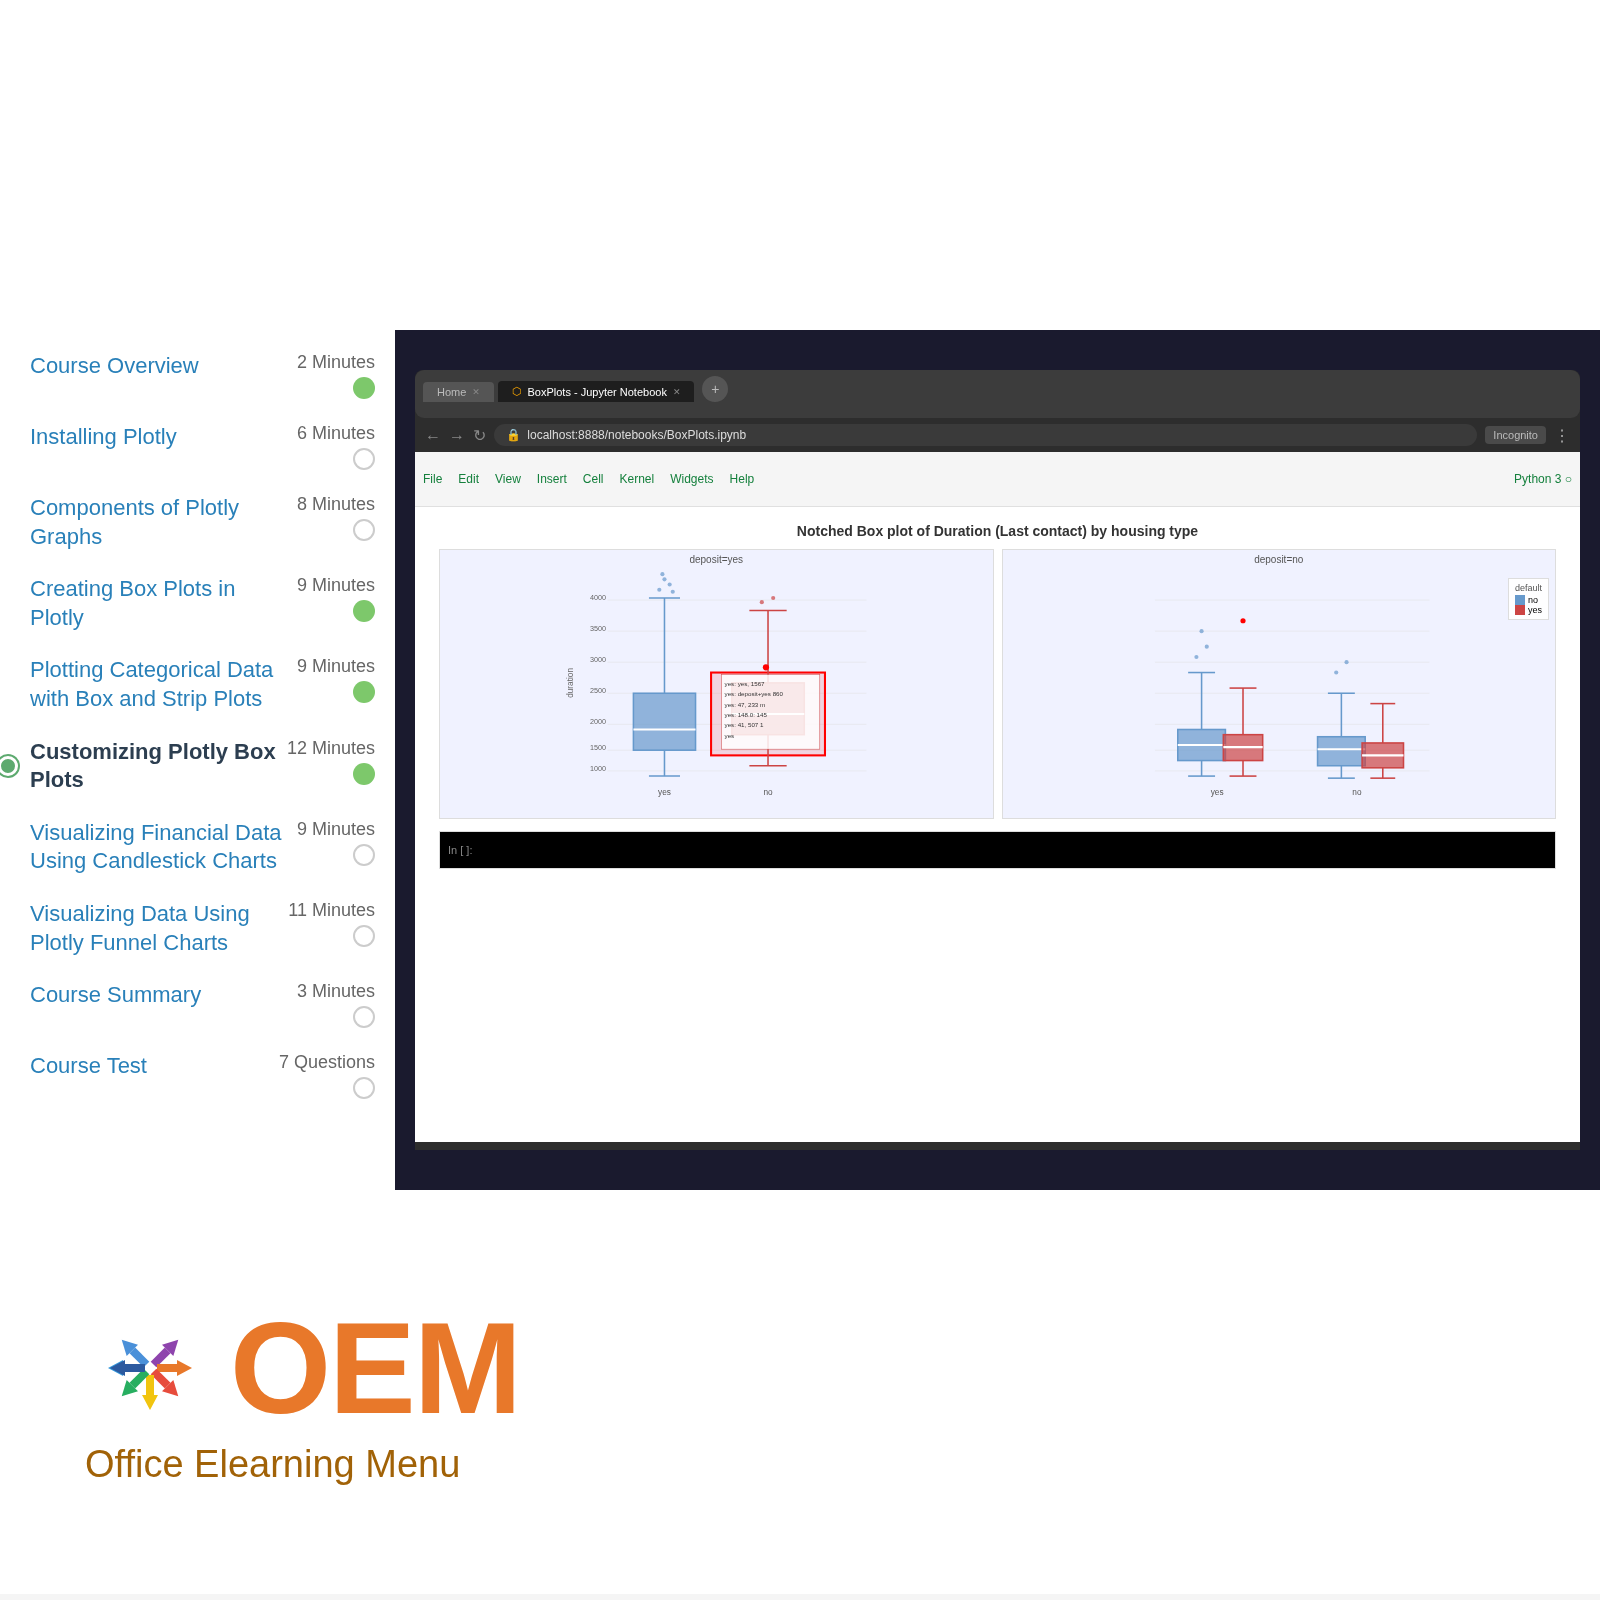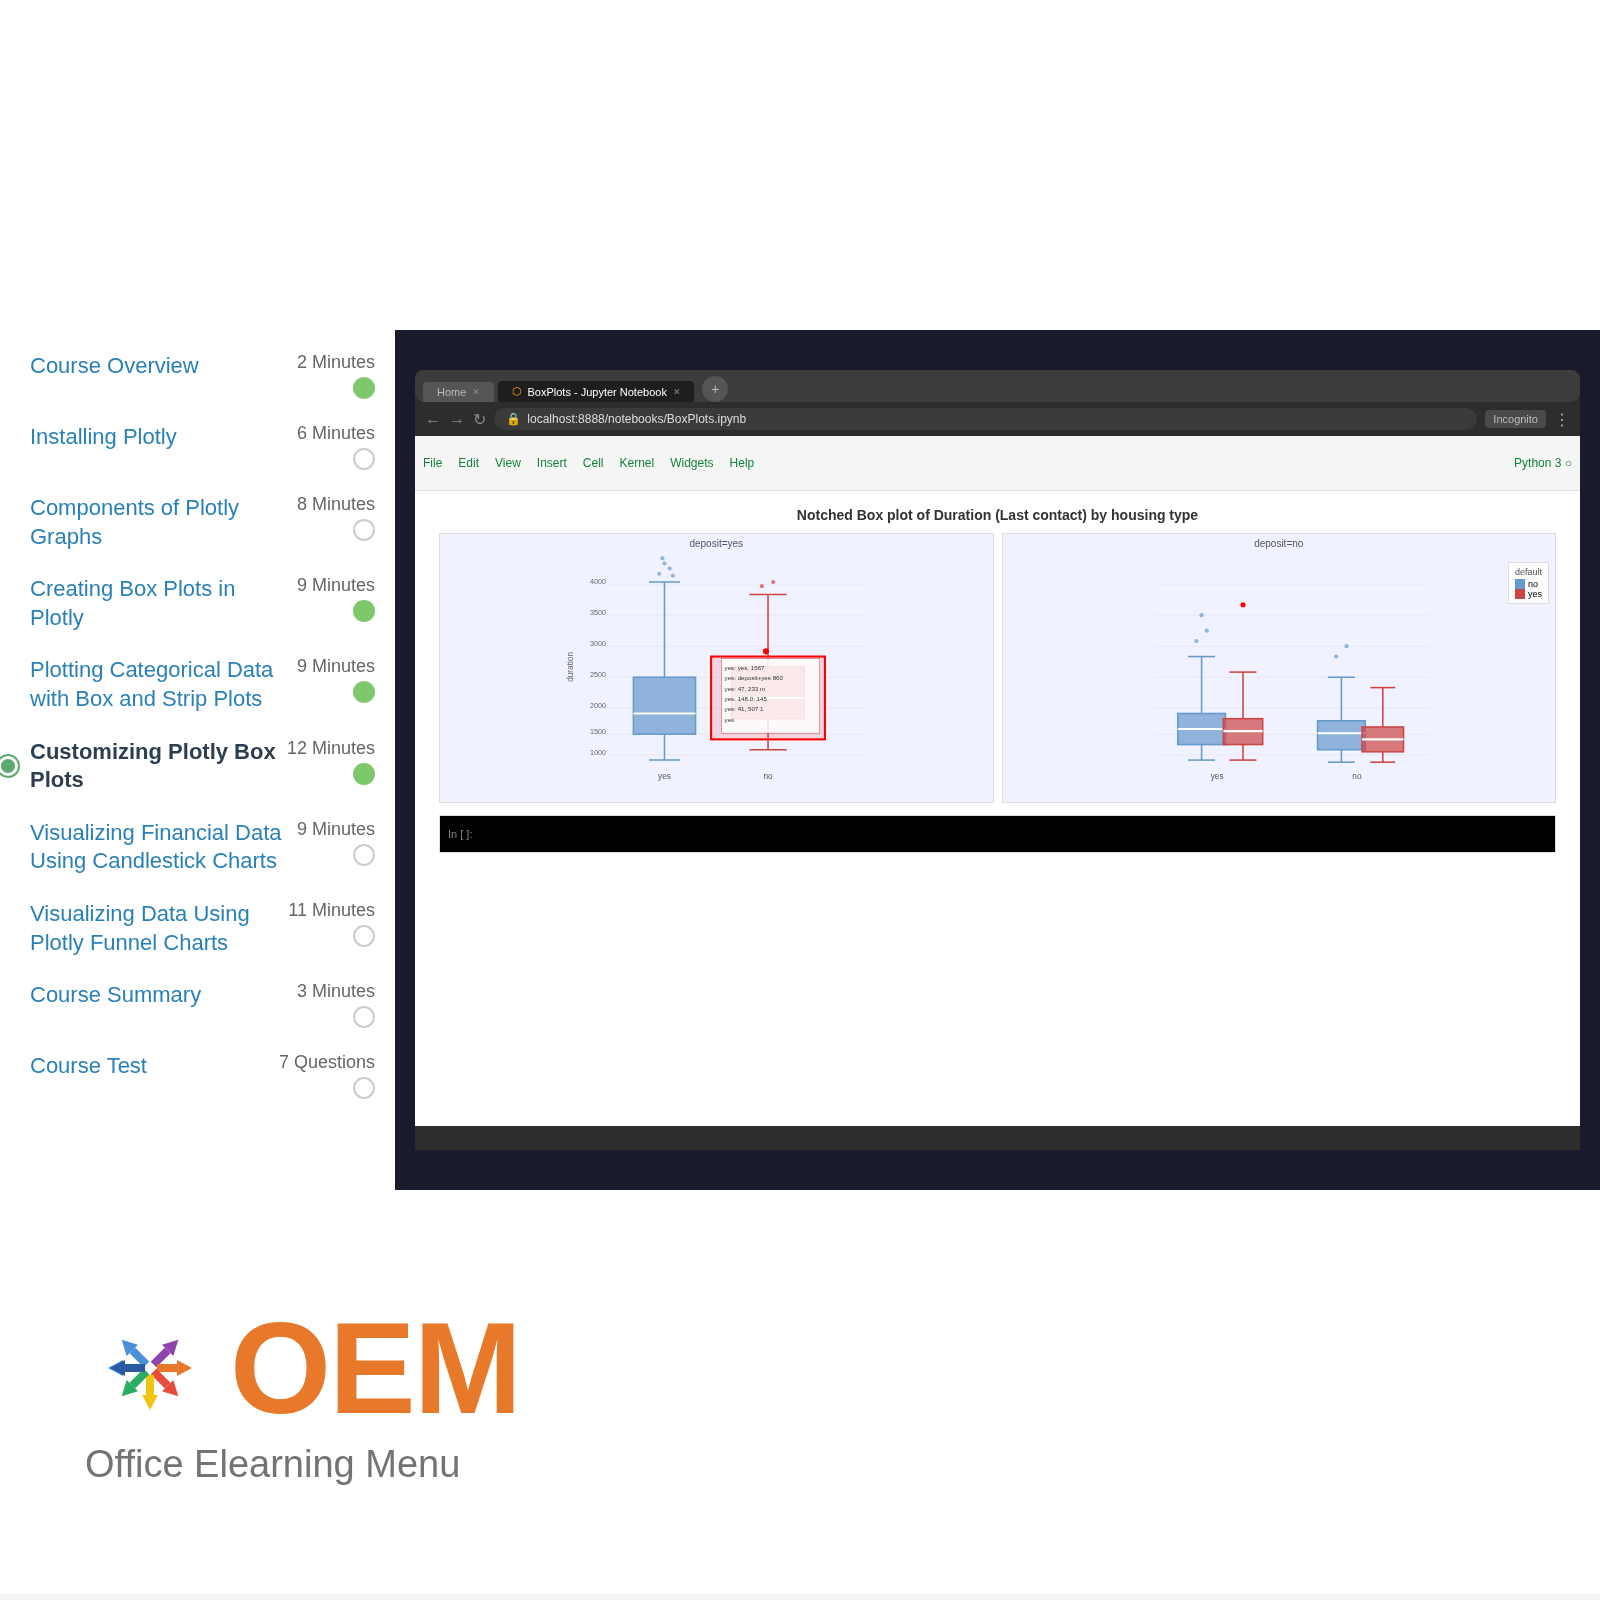--- a/index.html
+++ b/index.html
@@ -161,21 +161,21 @@
     .oem-text-large {
       font-size: 130px;
       font-weight: bold;
       color: #e8782a;
       line-height: 1;
       letter-spacing: -2px;
     }
 
     .oem-subtitle {
       font-size: 38px;
-      color: #737373;
+      color: #a16207;
       margin-top: 5px;
       margin-left: 5px;
     }
 
     .current-item-marker {
       position: absolute;
       left: -2px;
       top: 50%;
       transform: translateY(-50%);
       width: 20px;
@@ -294,21 +294,21 @@
         <span class="sidebar-item-time">7 Questions</span>
         <span class="sidebar-item-dot dot-empty"></span>
       </div>
     </div>
 
   </div>
 
   <div class="notebook-area">
     <div class="browser-window">
 
-      <div style="background:#3c3c3c; padding: 6px 8px 0 8px; display:flex; align-items:flex-end; gap:4px;border-radius:9px;">
+      <div style="background:#3c3c3c; padding: 6px 8px 16px 8px; display:flex; align-items:flex-end; gap:4px;border-radius:9px;">
         <div style="background:#555; color:#bbb; padding:4px 14px; border-radius:4px 4px 0 0; font-size:11px; display:flex; align-items:center; gap:6px;">
           <span>Home</span>
           <span style="font-size:9px; color:#888;">✕</span>
         </div>
         <div style="background:#1e1e1e; color:white; padding:4px 14px; border-radius:4px 4px 0 0; font-size:11px; display:flex; align-items:center; gap:6px;">
           <span style="color:#f0a000;">⬡</span>
           <span>BoxPlots - Jupyter Notebook</span>
           <span style="font-size:9px; color:#888;">✕</span>
         </div>
         <div style="background:#555; color:#bbb; width:26px; height:26px; border-radius:50%; display:flex; align-items:center; justify-content:center; font-size:14px; margin-left:4px;">+</div>

